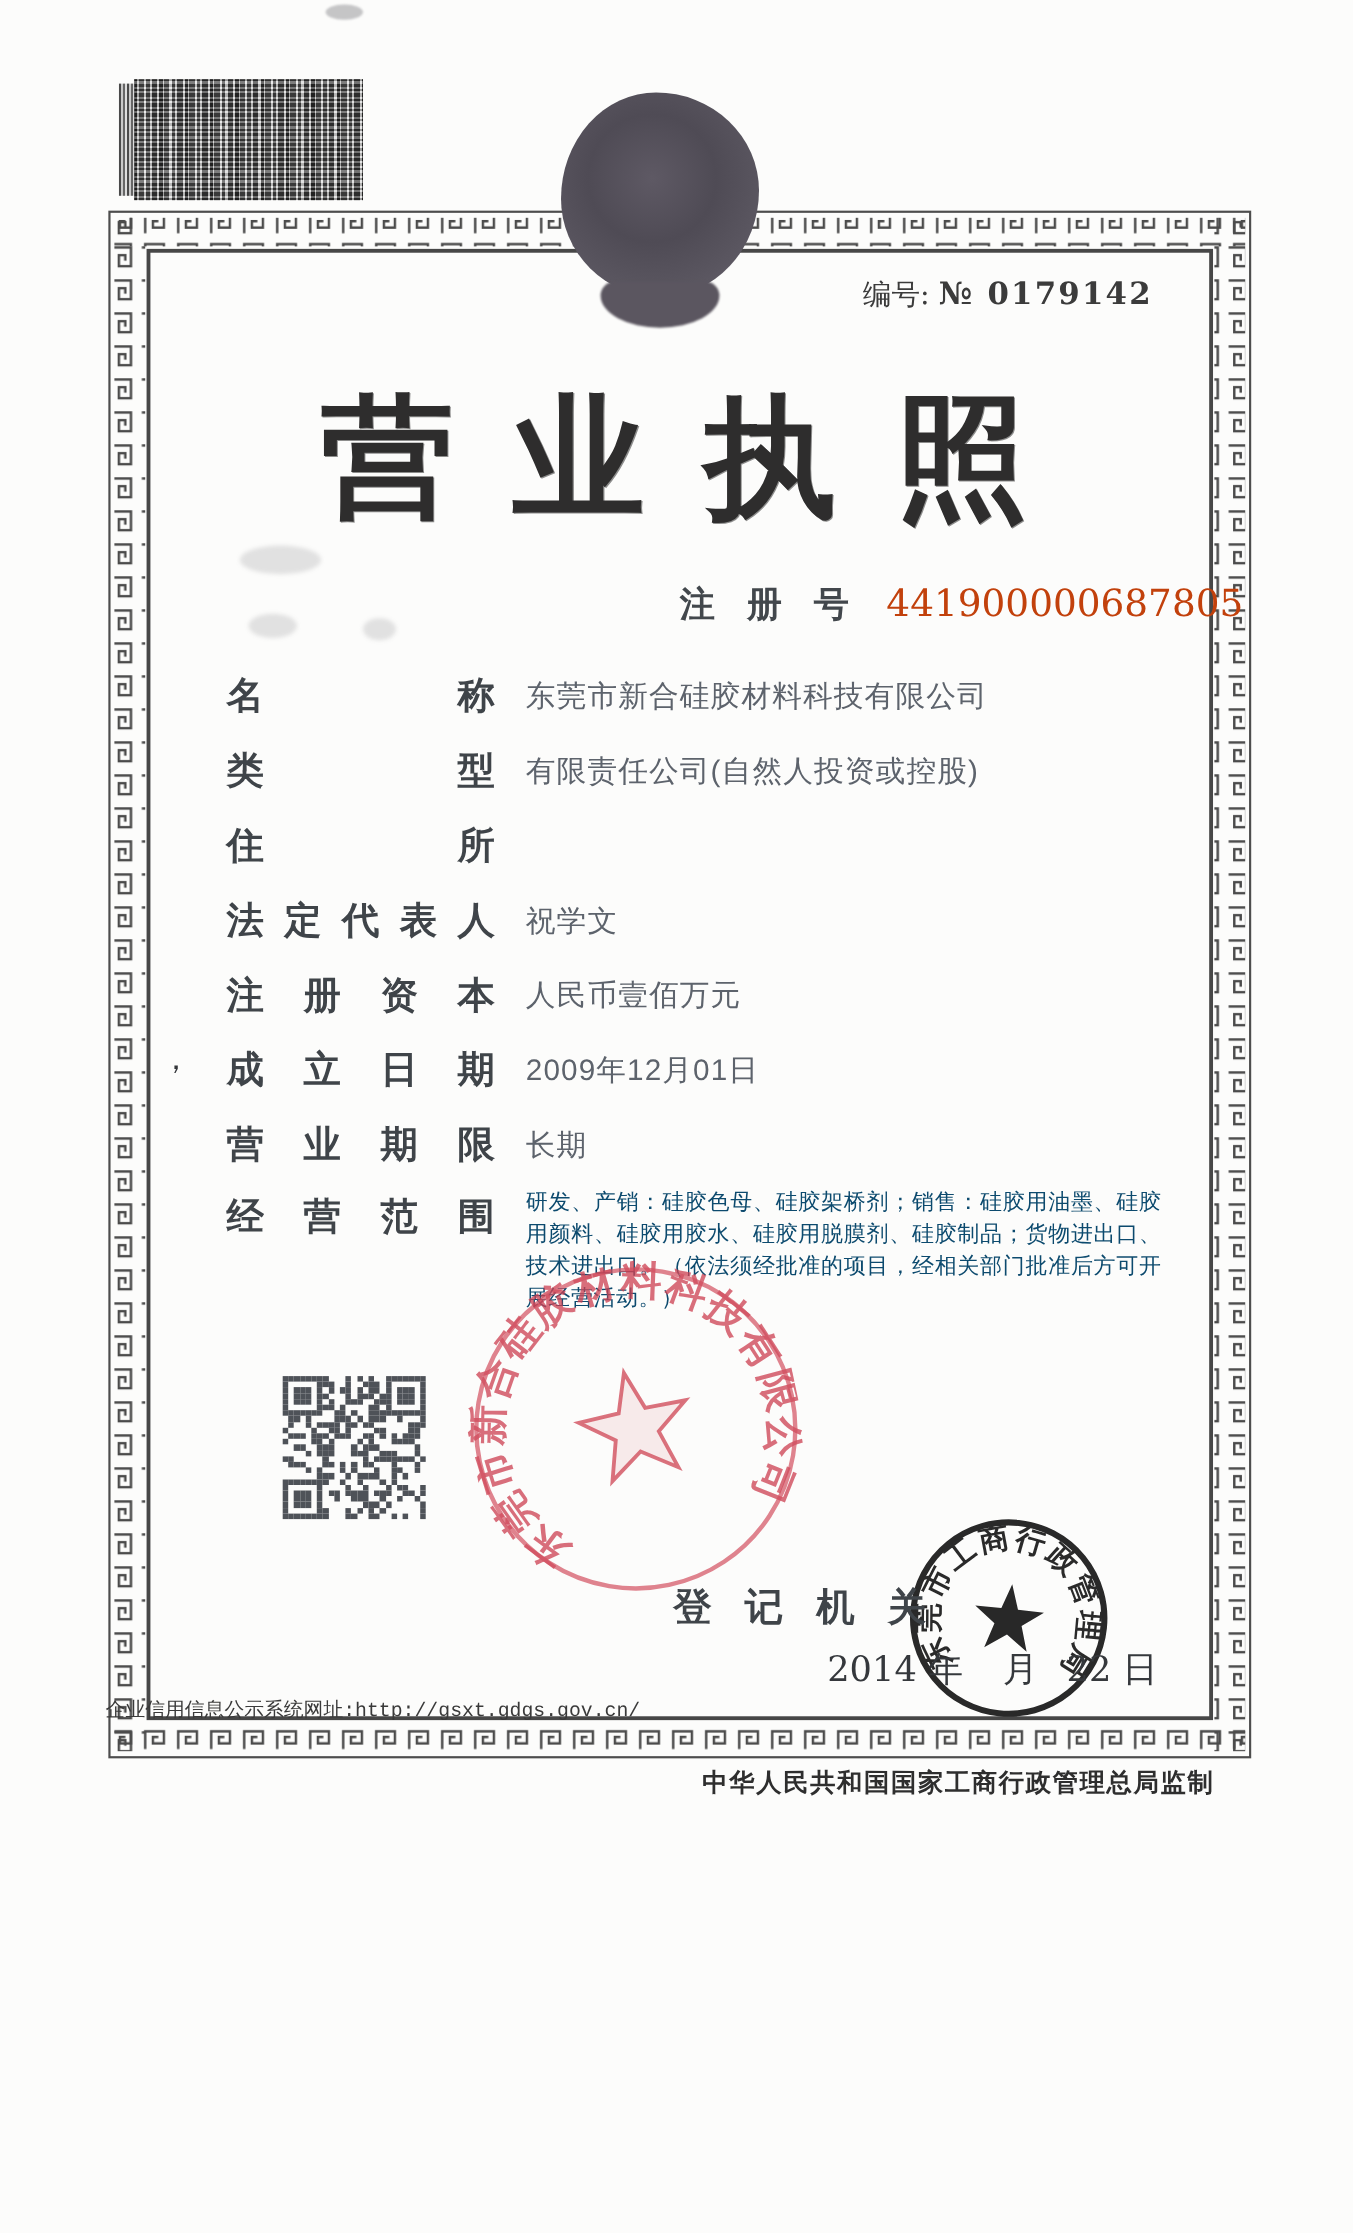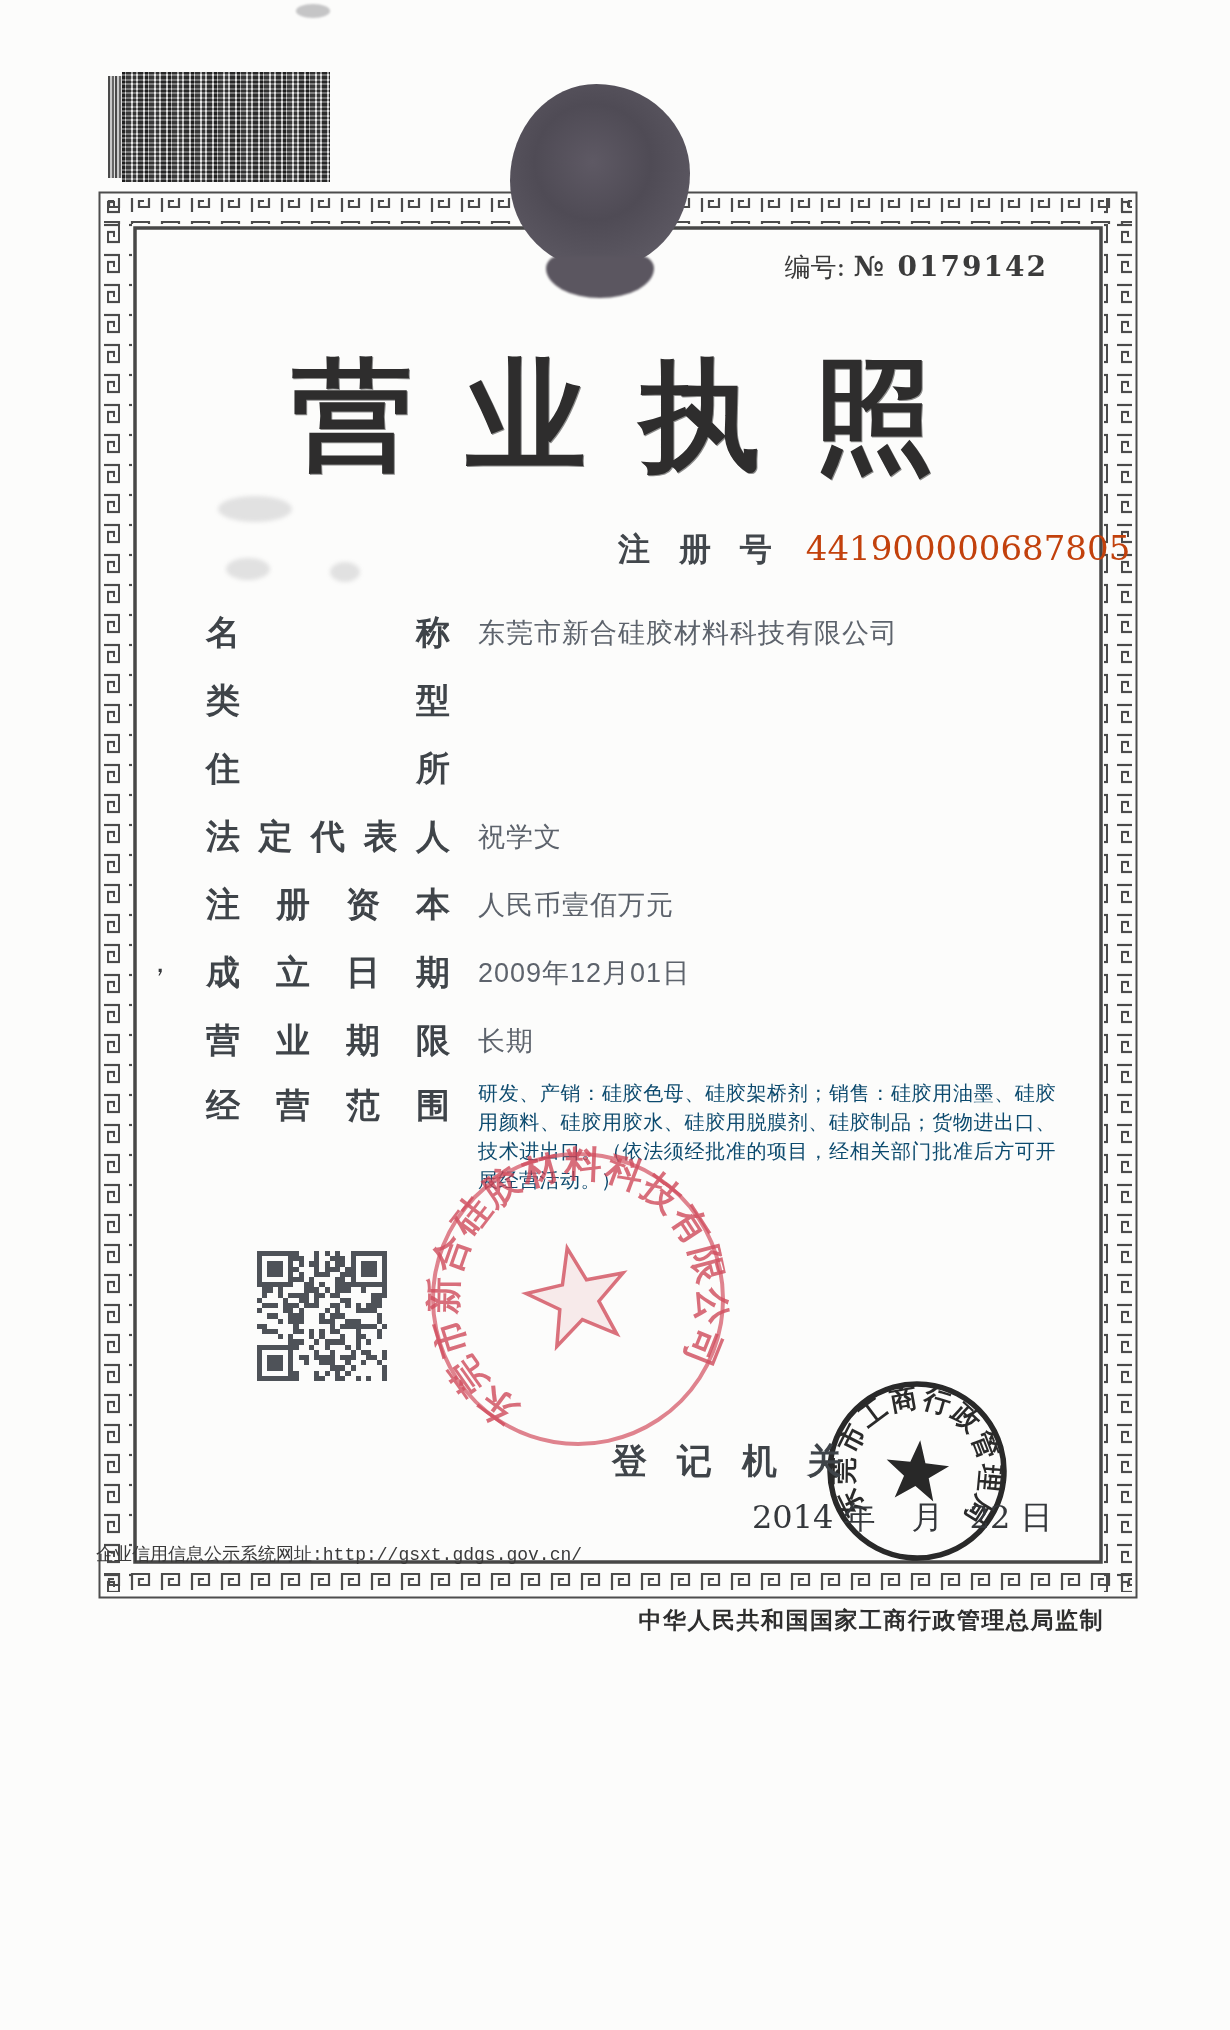--- a/index.html
+++ b/index.html
@@ -152,20 +152,21 @@
         <span>名</span>
         <span>称</span>
       </div>
     <div class="row-value">东莞市新合硅胶材料科技有限公司</div>
   </div>
     <div class="row">
     <div class="row-label">
         <span>类</span>
         <span>型</span>
       </div>
+    <div class="row-value">有限责任公司(自然人投资或控股)</div>
   </div>
     <div class="row">
     <div class="row-label">
         <span>住</span>
         <span>所</span>
       </div>
   </div>
     <div class="row">
     <div class="row-label">
         <span>法</span>

